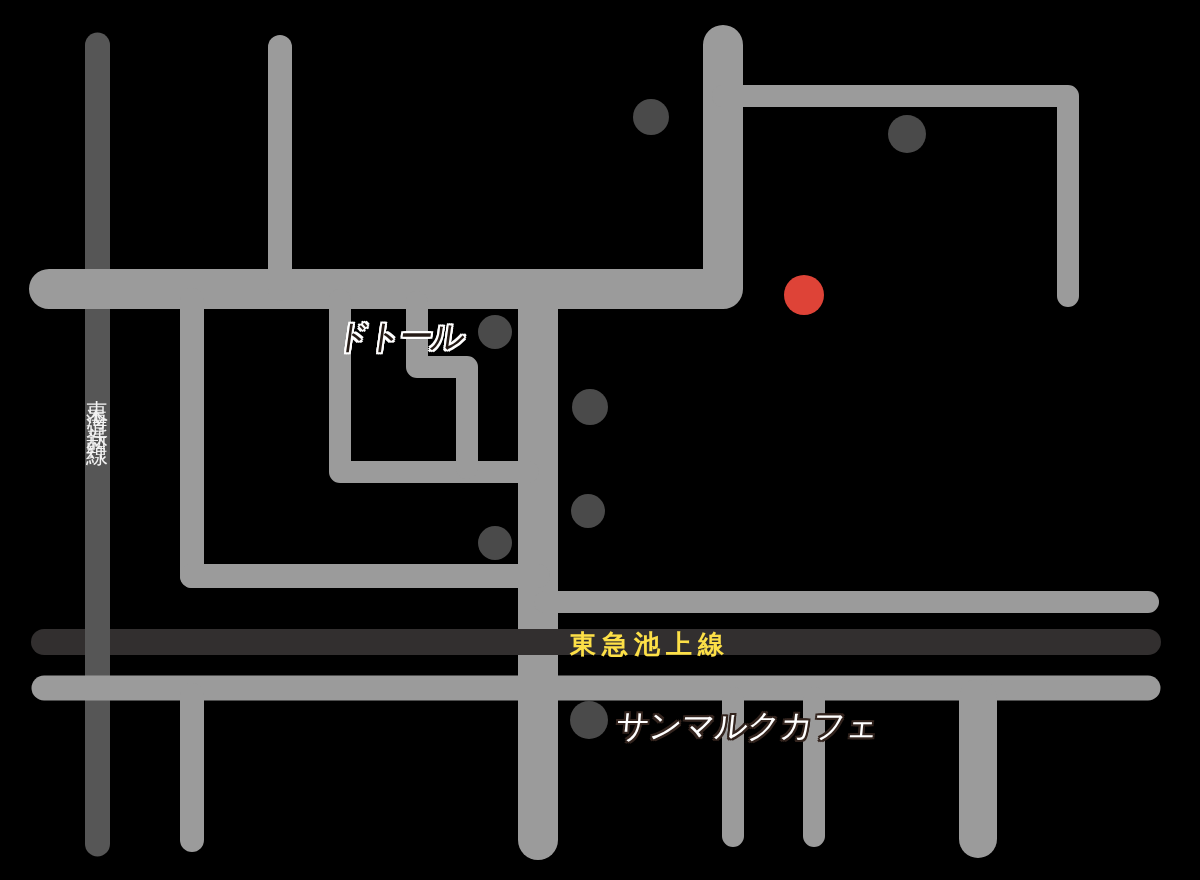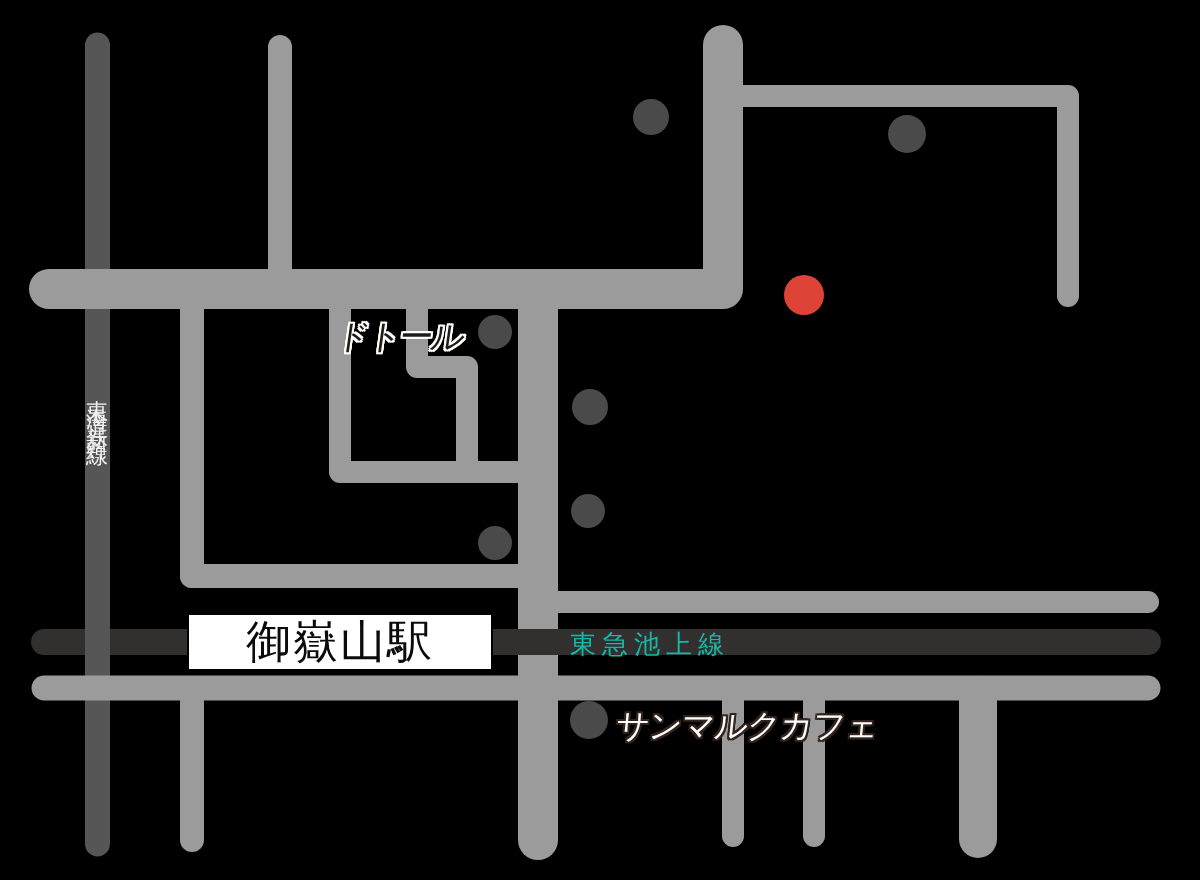--- a/index.html
+++ b/index.html
@@ -11,21 +11,21 @@
   #map-svg{position:absolute;left:0;top:0;}
   .label{position:absolute;white-space:nowrap;}
   .station-box{
     position:absolute;left:187px;top:613px;width:306px;height:58px;
     background:#fff;border:2px solid #000;box-sizing:border-box;
     display:flex;align-items:center;justify-content:center;
     font-size:45px;letter-spacing:2px;color:#0b0b0b;font-weight:500;
   }
   .tokyu-label{
     left:570px;top:627px;font-size:26px;letter-spacing:6px;
-    color:#14b8a6;font-weight:400;
+    color:#fde047;font-weight:700;
   }
   .doutor-label{
     left:336px;top:314px;font-size:34px;letter-spacing:-3px;
     color:#241a15;font-weight:500;transform:skewX(-8deg);
     text-shadow:
       -2px -2px 0 #fff, 2px -2px 0 #fff, -2px 2px 0 #fff, 2px 2px 0 #fff,
       -2px 0 0 #fff, 2px 0 0 #fff, 0 -2px 0 #fff, 0 2px 0 #fff;
   }
   .stmarc-label{
     left:616px;top:704px;font-size:33px;letter-spacing:-1px;
@@ -64,23 +64,20 @@
       <circle cx="651" cy="117" r="18" fill="#4a4a4a"></circle>
       <circle cx="907" cy="134" r="19" fill="#4a4a4a"></circle>
       <circle cx="804" cy="295" r="20" fill="#de4337"></circle>
       <circle cx="495" cy="332" r="17" fill="#4a4a4a"></circle>
       <circle cx="590" cy="407" r="18" fill="#4a4a4a"></circle>
       <circle cx="588" cy="511" r="17" fill="#4a4a4a"></circle>
       <circle cx="495" cy="543" r="17" fill="#4a4a4a"></circle>
       <circle cx="589" cy="720" r="19" fill="#4a4a4a"></circle>
     </svg>
 
-  <div class="station-box">
-    <span>御嶽山駅</span>
-  </div>
 
   <div class="label tokyu-label">東急池上線</div>
 
   <div class="label doutor-label">ドトール</div>
 
   <div class="label stmarc-label">サンマルクカフェ</div>
 
   <div class="label shinkansen-label">東海道新幹線</div>
 </div>
 

